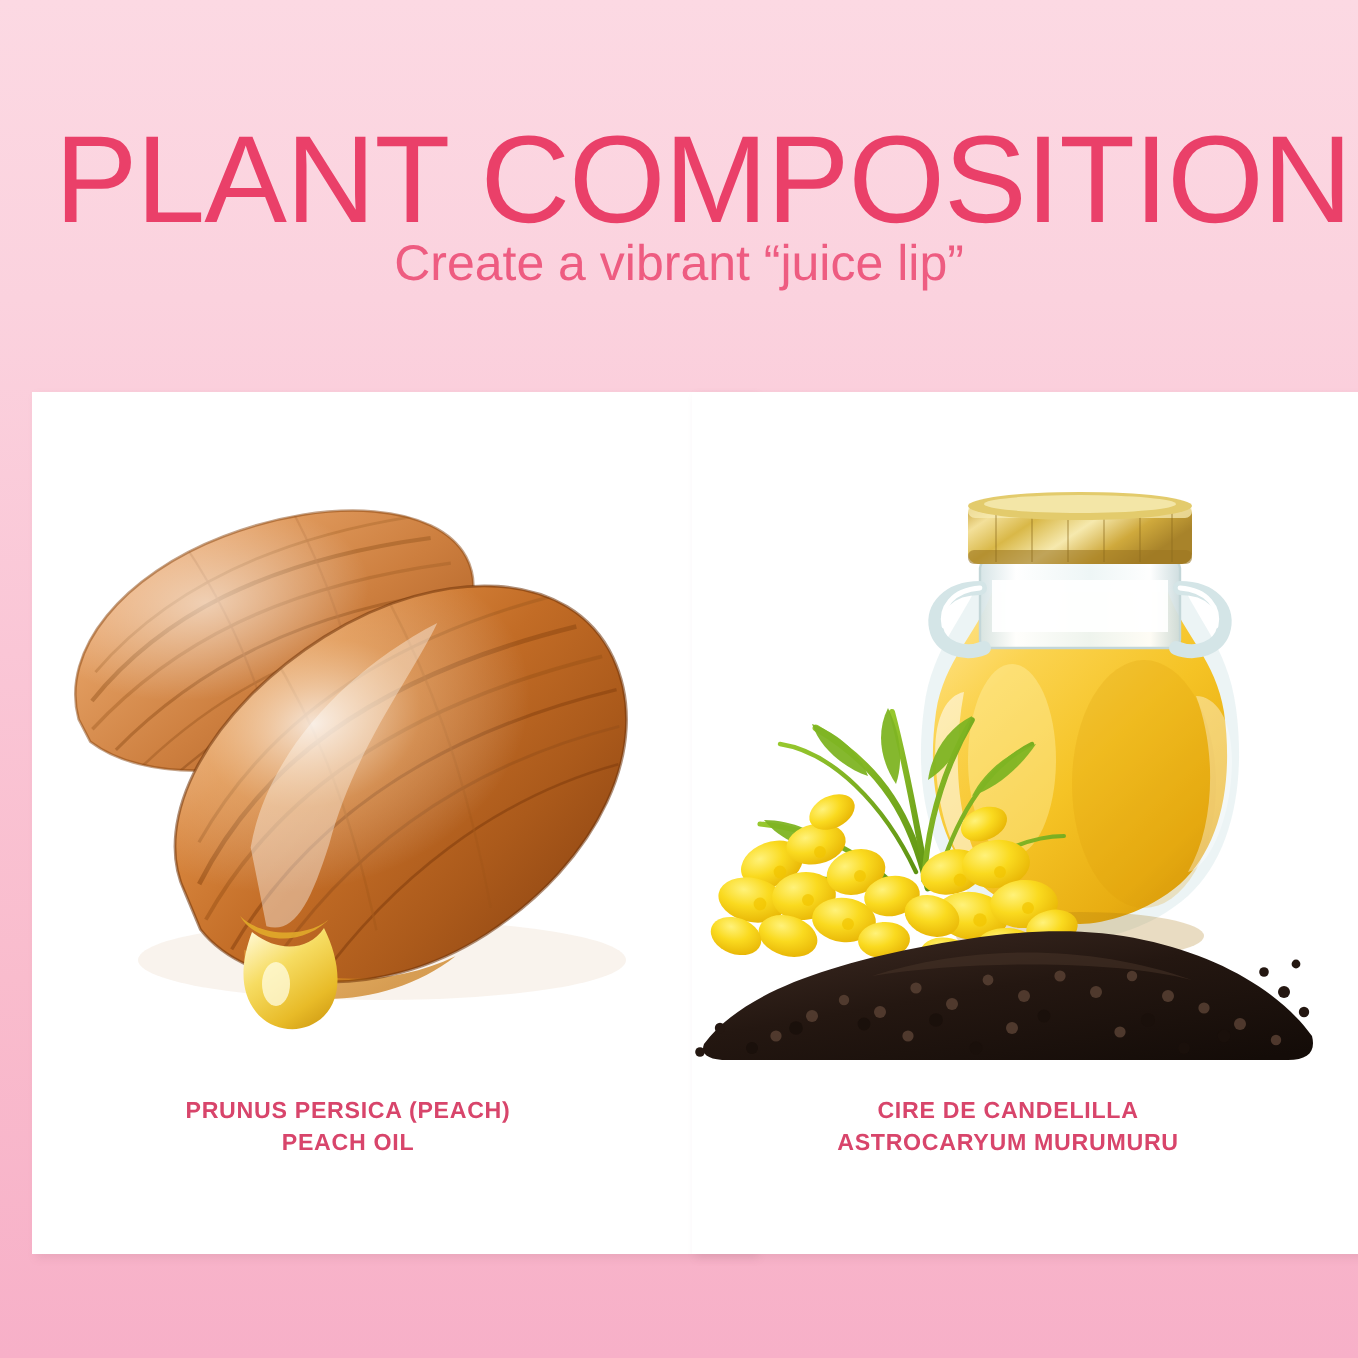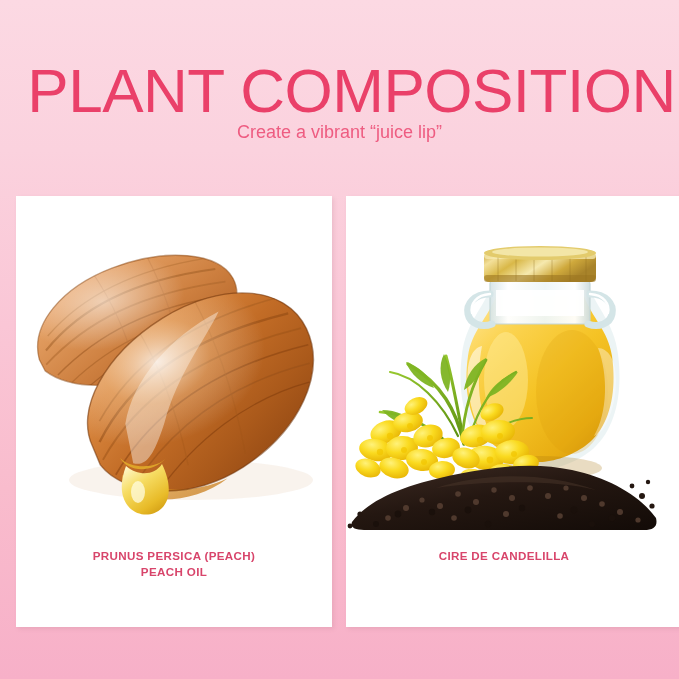--- a/index.html
+++ b/index.html
@@ -41,37 +41,37 @@
     letter-spacing: -0.5px;
     color: #ea4069;
     white-space: nowrap;
   }
   .subtitle {
     margin: 0;
     position: absolute;
     left: 0;
     top: 116px;
     width: 679px;
-    font-size: 18px;
+    font-size: 25px;
     line-height: 32px;
     font-weight: normal;
     color: #ee5c81;
     white-space: nowrap;
   }
 
   
   .card {
     position: absolute;
     top: 196px;
     height: 431px;
     background: #ffffff;
     box-shadow: 2px 2px 4px rgba(170, 110, 130, 0.18);
     overflow: hidden;
   }
-  #card-left  { left: 16px;  width: 316px; }
+  #card-left  { left: 16px;  width: 316px; padding-left: 45px; }
   #card-right { left: 346px; width: 384px; }
 
   .art {
     position: absolute;
     left: 0;
     top: 0;
     width: 316px;
     height: 345px;
   }
   .caption {
@@ -393,16 +393,17 @@
             <circle cx="302" cy="286" r="2.2"></circle>
               <circle cx="14" cy="318" r="2.6"></circle>
               <circle cx="4" cy="330" r="2.4"></circle>
           </g>
         </g>
       </svg>
     </div>
 
     <div class="caption">
       <span class="cline">CIRE DE CANDELILLA</span>
+      <span class="cline">ASTROCARYUM MURUMURU</span>
     </div>
   </div>
 
 </div>
 
 </body></html>

